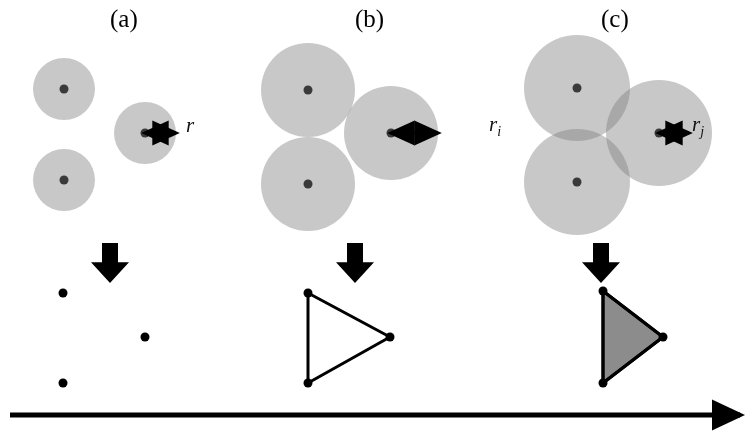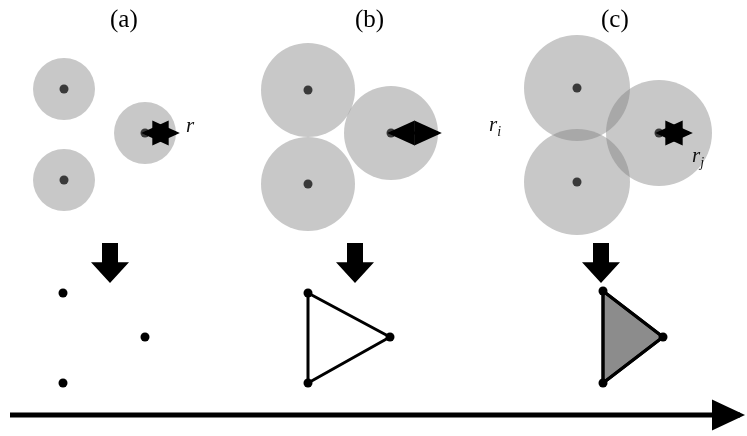--- a/index.html
+++ b/index.html
@@ -150,17 +150,17 @@
   <div class="panel-label" style="left:110px;top:6px;">(a)</div>
   <div class="panel-label" style="left:355px;top:6px;">(b)</div>
   <div class="panel-label" style="left:601px;top:6px;">(c)</div>
 
   <div class="radius-label" style="left:186px;top:115px;">
     <span>r</span><span class="sub"></span>
   </div>
   <div class="radius-label" style="left:441px;top:114px;margin-left:48px;">
     <span>r</span><span class="sub">i</span>
   </div>
-  <div class="radius-label" style="left:692px;top:114px;margin-top:31px;">
+  <div class="radius-label" style="left:692px;top:114px;">
     <span>r</span><span class="sub">j</span>
   </div>
 
 </div>
 
 </body></html>

